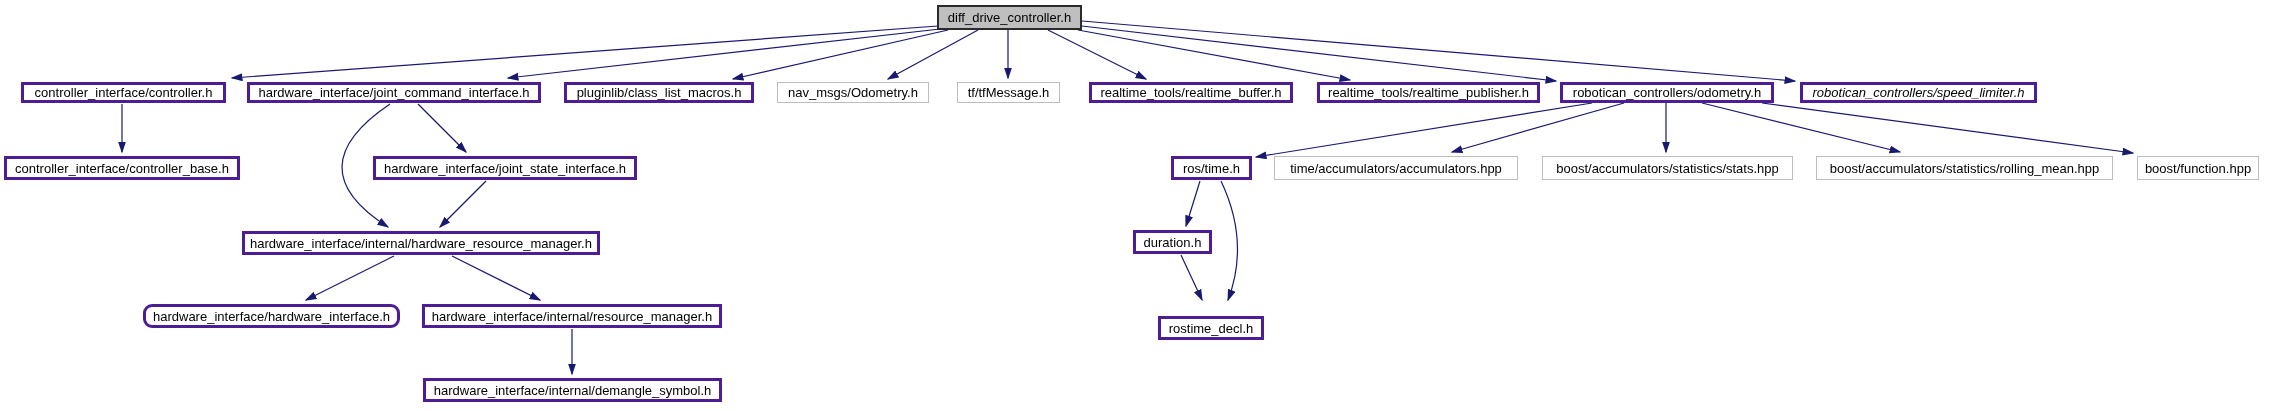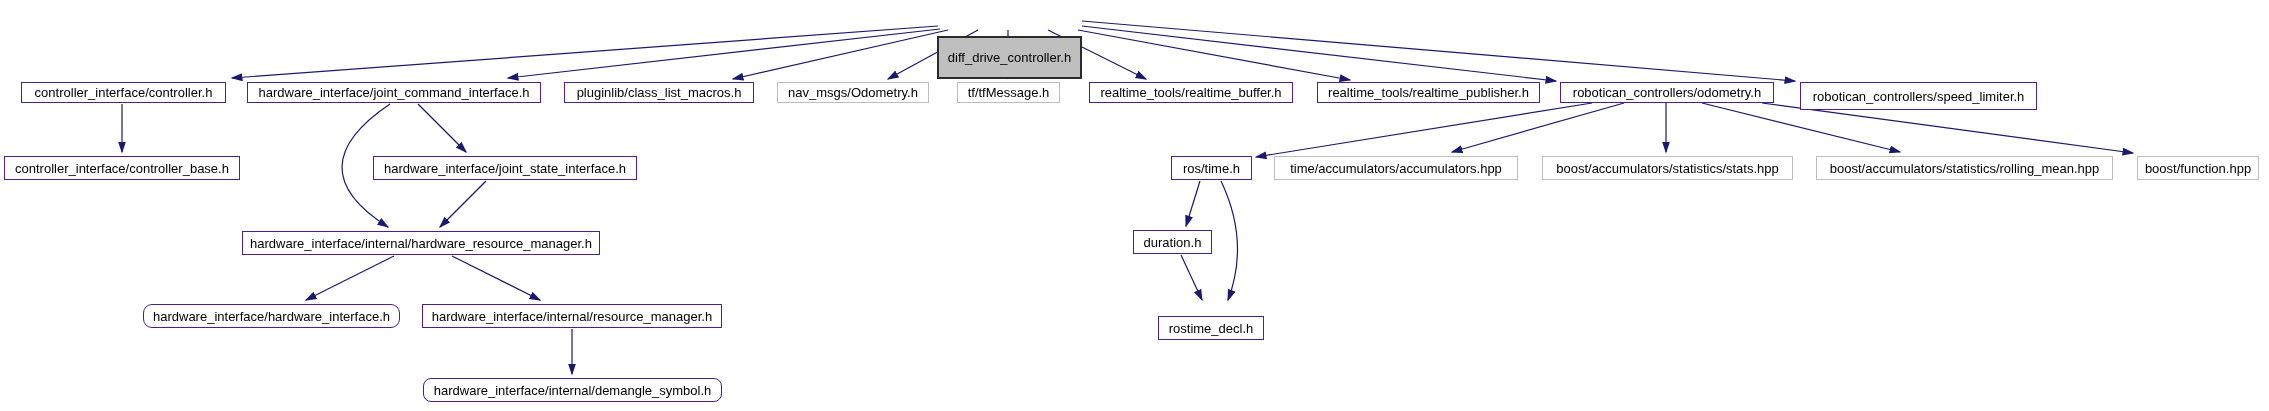--- a/index.html
+++ b/index.html
@@ -9,21 +9,21 @@
     height:411px;
     background:#ffffff;
     font-family:"Liberation Sans", sans-serif;
     overflow:hidden;
   }
   #edges{position:absolute;left:0;top:0;width:2269px;height:411px;}
   .node{
     position:absolute;
     box-sizing:border-box;
     background:#ffffff;
-    border:1px solid #4c1d95;
+    border:3px solid #4c1d95;
     display:flex;
     align-items:center;
     justify-content:center;
     white-space:nowrap;
     font-size:13px;
     color:#000000;
     padding:0 3px;
     z-index:2;
   }
   .node.root{
@@ -70,37 +70,37 @@
         <path d="M1624,103 L1452,152" class="edge" stroke="#191970" marker-end="url(#arrow)"></path>
         <path d="M1666,103 L1666,152" class="edge" stroke="#191970" marker-end="url(#arrow)"></path>
         <path d="M1702,103 L1900,152" class="edge" stroke="#191970" marker-end="url(#arrow)"></path>
         <path d="M1762,103 L2133,153" class="edge" stroke="#191970" marker-end="url(#arrow)"></path>
         <path d="M1200,181 L1186,226" class="edge" stroke="#191970" marker-end="url(#arrow)"></path>
         <path d="M1221,181 Q1250,242 1228,300" class="edge" stroke="#191970" marker-end="url(#arrow)"></path>
         <path d="M1181,255 L1202,300" class="edge" stroke="#191970" marker-end="url(#arrow)"></path>
       </g>
   </svg>
   <div id="nodes">
-      <div class="node root" style="left: 937px; top: 5px; width: 145px; height: 43px; margin-top: 31px;">diff_drive_controller.h</div>
+      <div class="node root" style="left: 937px; top: 5px; width: 145px; height: 25px;">diff_drive_controller.h</div>
       <div class="node" style="left: 21px; top: 82px; width: 205px; height: 21px;">controller_interface/controller.h</div>
       <div class="node" style="left: 247px; top: 82px; width: 294px; height: 21px;">hardware_interface/joint_command_interface.h</div>
       <div class="node" style="left: 564px; top: 82px; width: 190px; height: 21px;">pluginlib/class_list_macros.h</div>
       <div class="node ext" style="left: 777px; top: 82px; width: 152px; height: 21px;">nav_msgs/Odometry.h</div>
       <div class="node ext" style="left: 957px; top: 82px; width: 103px; height: 21px;">tf/tfMessage.h</div>
       <div class="node" style="left: 1089px; top: 82px; width: 204px; height: 21px;">realtime_tools/realtime_buffer.h</div>
       <div class="node" style="left: 1317px; top: 82px; width: 223px; height: 21px;">realtime_tools/realtime_publisher.h</div>
       <div class="node" style="left: 1560px; top: 82px; width: 214px; height: 21px;">robotican_controllers/odometry.h</div>
-      <div class="node" style="left: 1800px; top: 82px; width: 237px; height: 28px;">robotican_controllers/speed_limiter.h</div>
+      <div class="node" style="left: 1800px; top: 82px; width: 237px; height: 21px; font-style: italic;">robotican_controllers/speed_limiter.h</div>
       <div class="node" style="left: 4px; top: 156px; width: 236px; height: 24px;">controller_interface/controller_base.h</div>
       <div class="node" style="left: 373px; top: 156px; width: 264px; height: 24px;">hardware_interface/joint_state_interface.h</div>
       <div class="node" style="left: 1171px; top: 156px; width: 81px; height: 24px;">ros/time.h</div>
       <div class="node ext" style="left: 1274px; top: 156px; width: 244px; height: 24px;">time/accumulators/accumulators.hpp</div>
       <div class="node ext" style="left: 1542px; top: 156px; width: 251px; height: 24px;">boost/accumulators/statistics/stats.hpp</div>
       <div class="node ext" style="left: 1816px; top: 156px; width: 297px; height: 24px;">boost/accumulators/statistics/rolling_mean.hpp</div>
       <div class="node ext" style="left: 2137px; top: 156px; width: 122px; height: 24px;">boost/function.hpp</div>
       <div class="node" style="left: 242px; top: 231px; width: 358px; height: 24px;">hardware_interface/internal/hardware_resource_manager.h</div>
       <div class="node" style="left: 1133px; top: 230px; width: 79px; height: 24px;">duration.h</div>
       <div class="node" style="left: 143px; top: 304px; width: 257px; height: 24px; border-radius: 9px;">hardware_interface/hardware_interface.h</div>
       <div class="node" style="left: 422px; top: 304px; width: 300px; height: 24px;">hardware_interface/internal/resource_manager.h</div>
       <div class="node" style="left: 1158px; top: 304px; width: 106px; height: 24px; margin-top: 12px;">rostime_decl.h</div>
-      <div class="node" style="left: 423px; top: 378px; width: 299px; height: 24px; border-radius: 8px;">hardware_interface/internal/demangle_symbol.h</div>
+      <div class="node" style="left: 423px; top: 378px; width: 299px; height: 24px;">hardware_interface/internal/demangle_symbol.h</div>
     </div>
 </div>
 
 </body></html>

